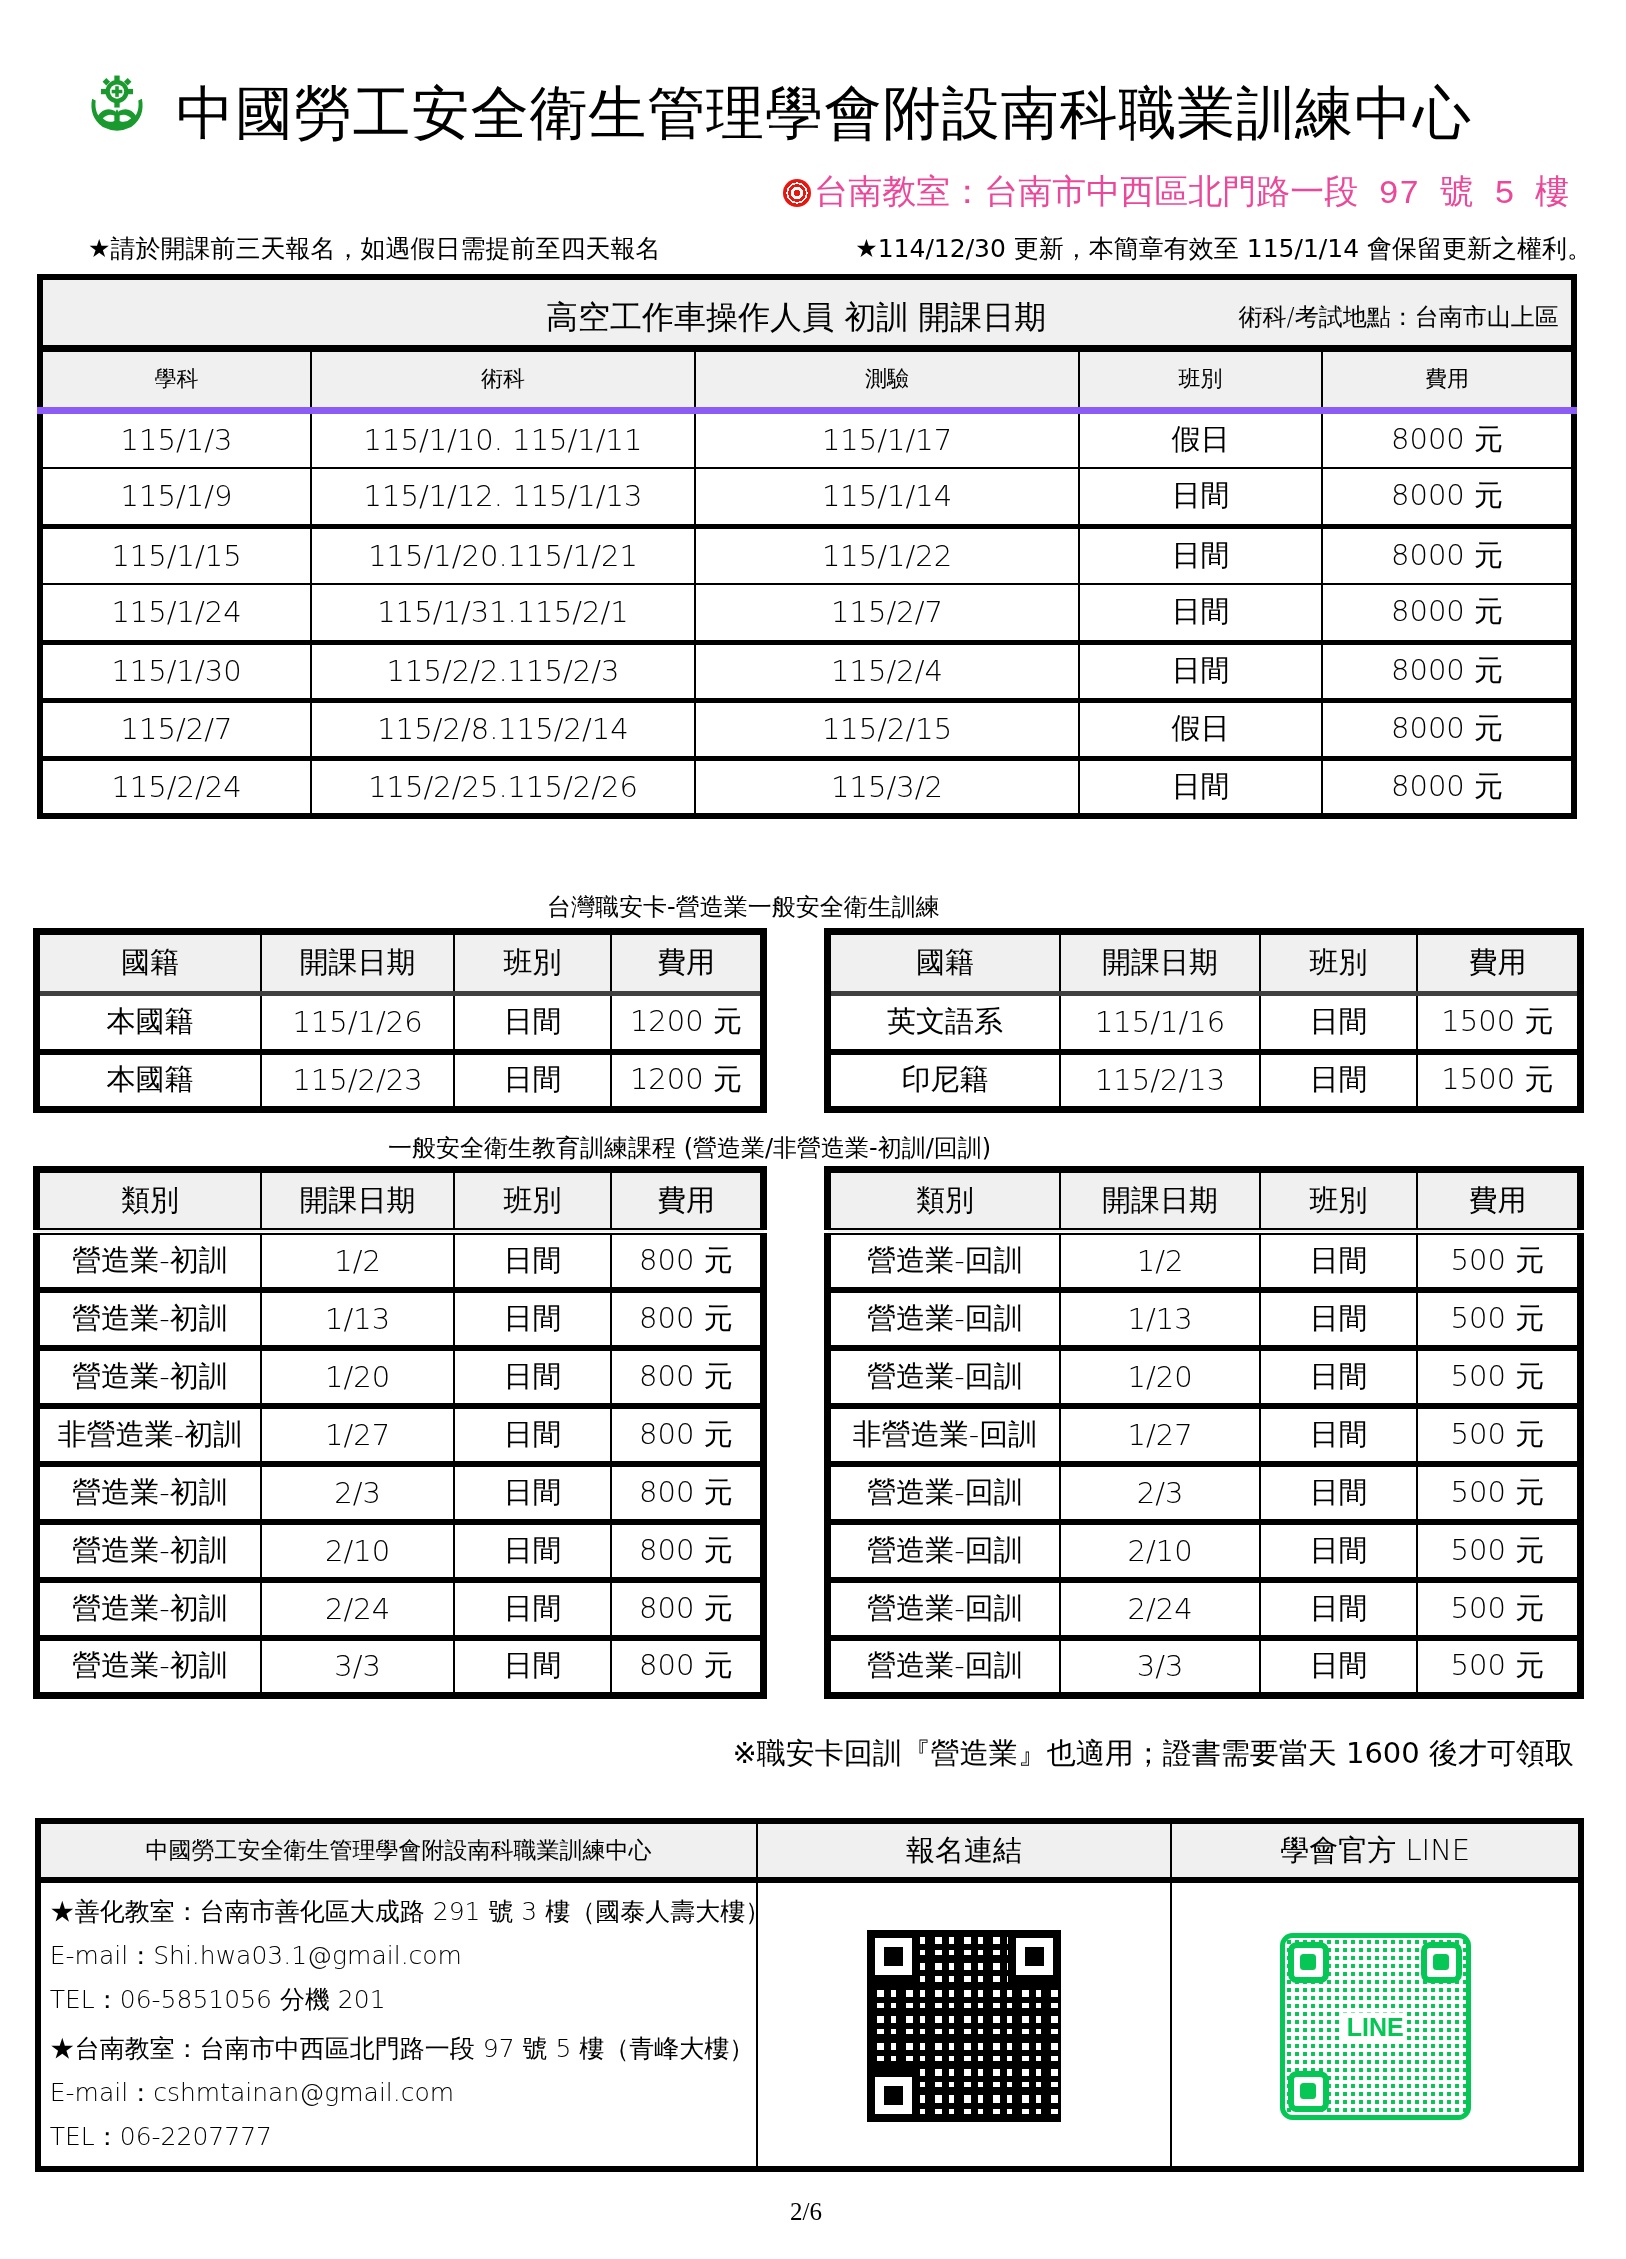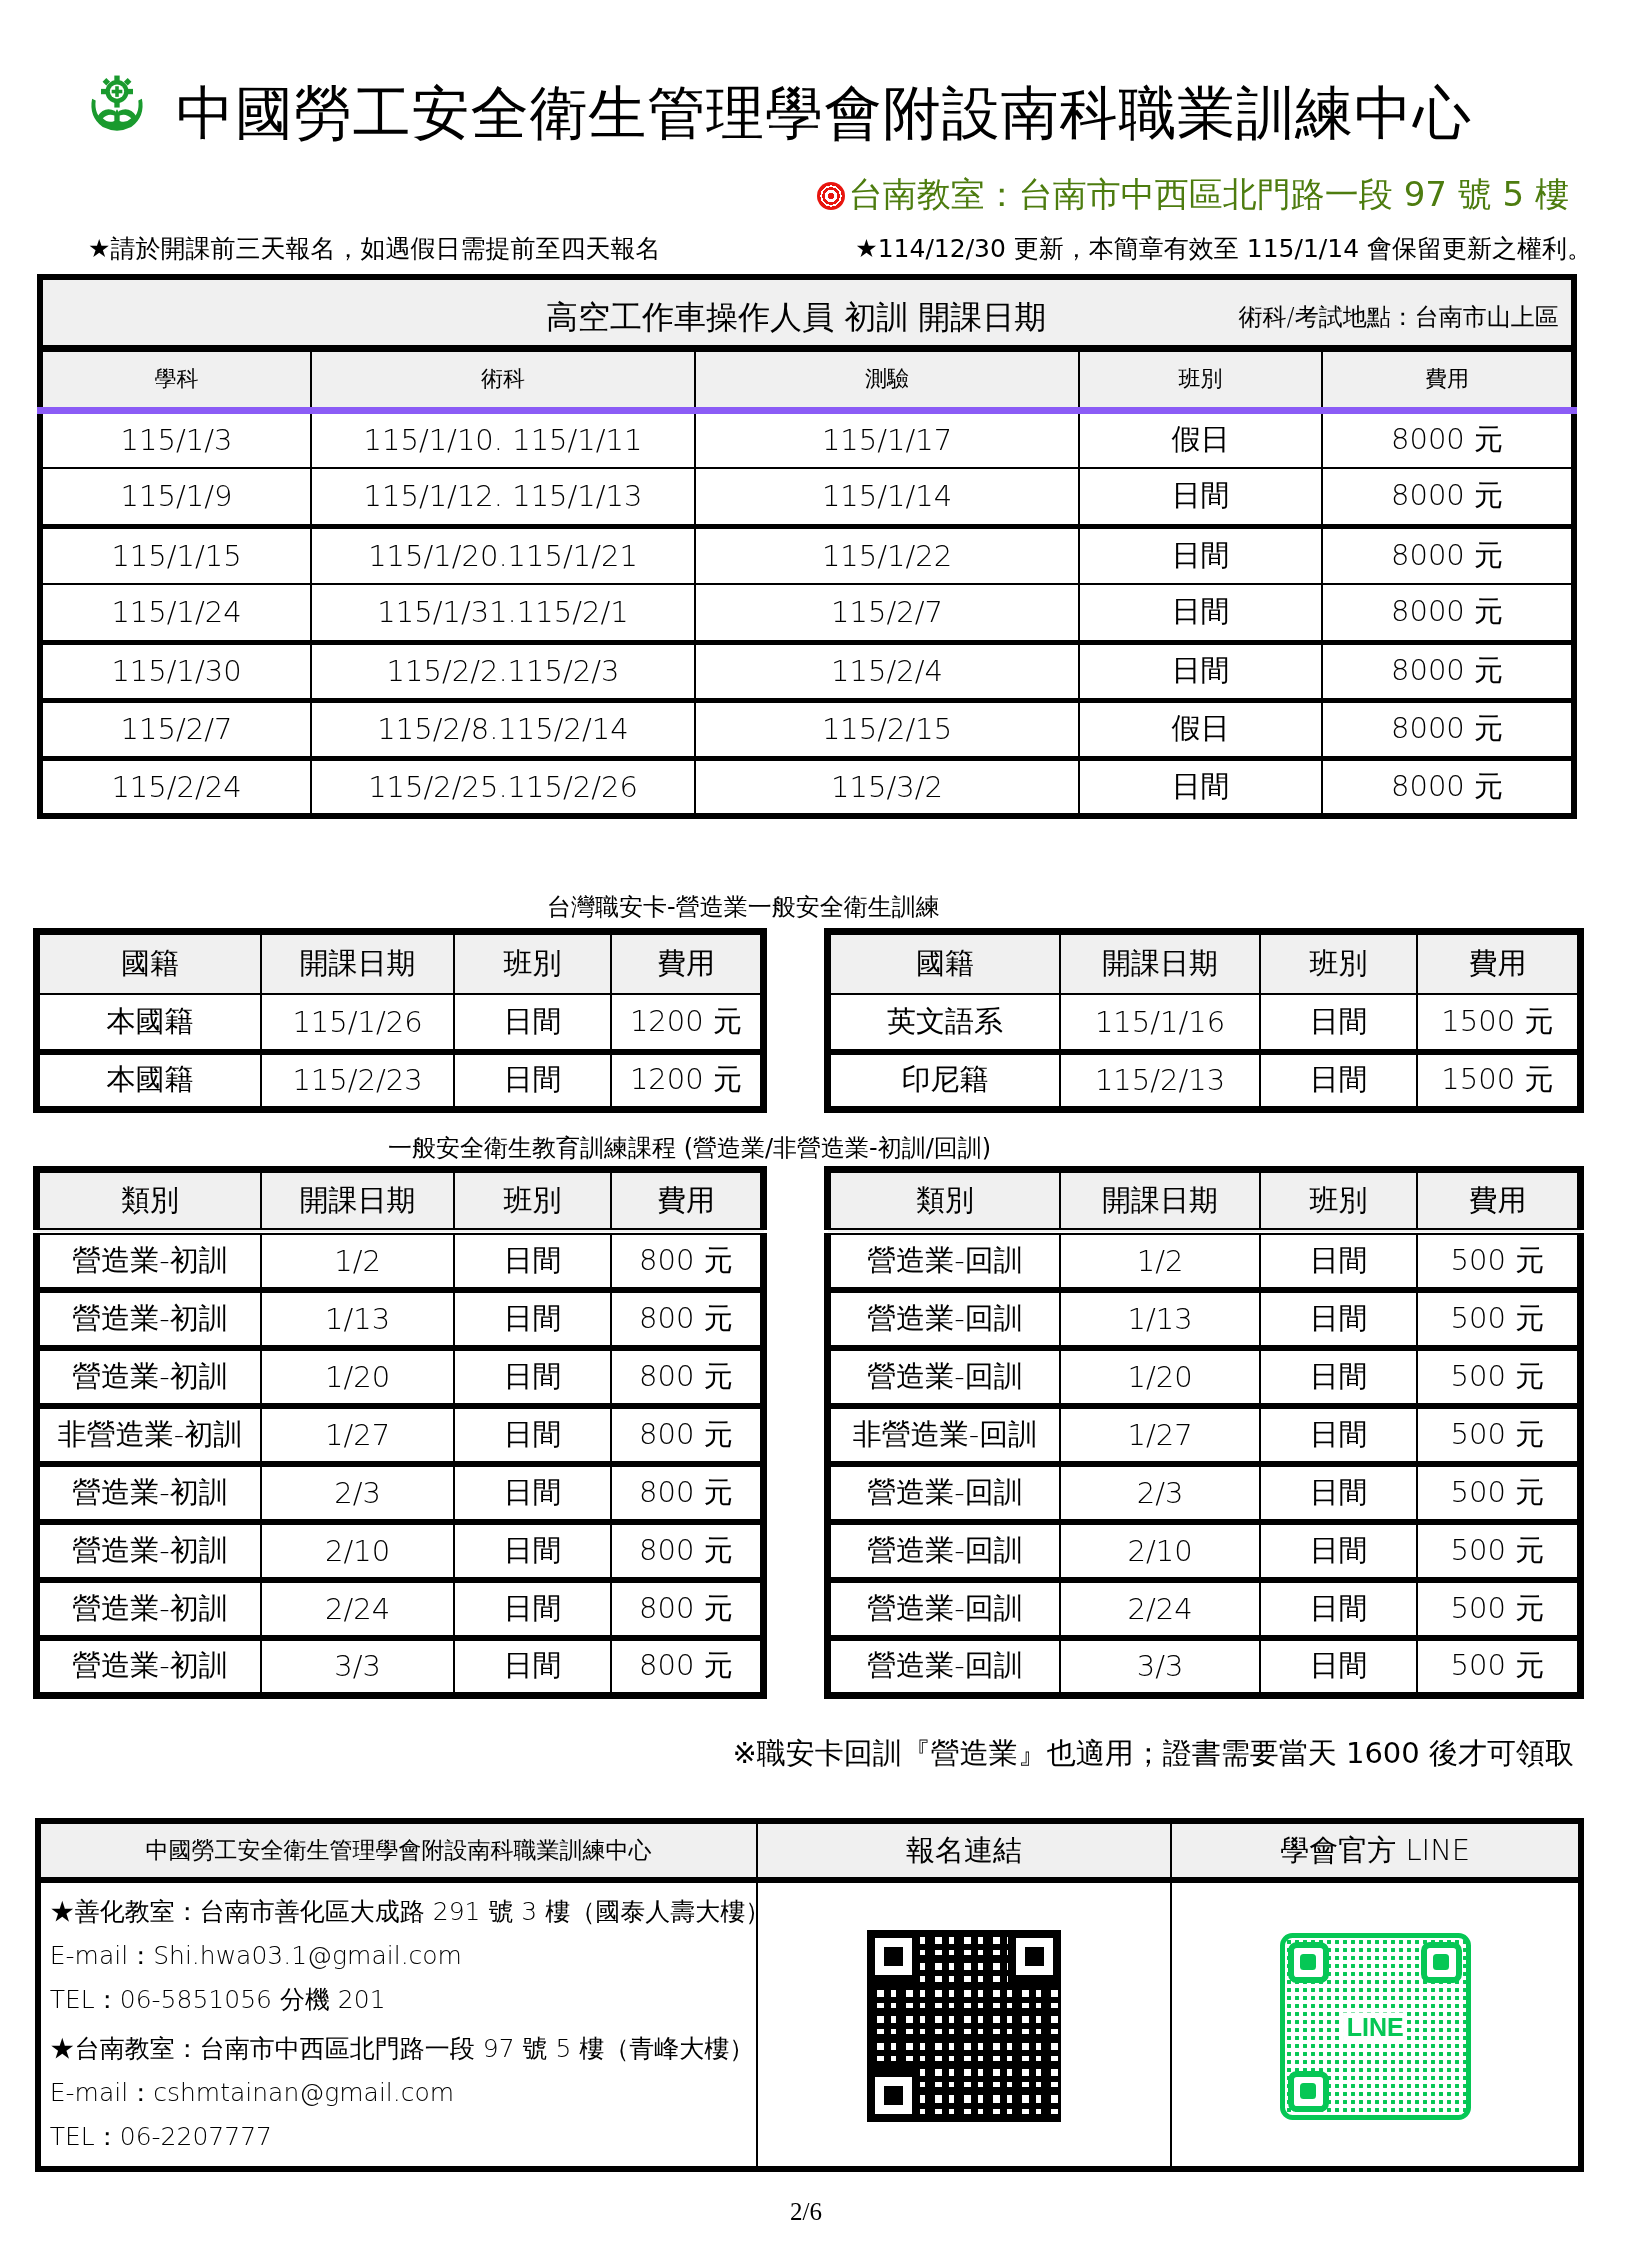--- a/index.html
+++ b/index.html
@@ -4,21 +4,21 @@
   <style>
     * { box-sizing: border-box; margin: 0; padding: 0; }
     html, body { width: 1627px; height: 2259px; background: #ffffff; overflow: hidden; }
     body { position: relative; font-family: "DejaVu Sans", "Liberation Sans", sans-serif; color: #000; }
 
     .abs { position: absolute; }
 
     
     .logo { left: 85px; top: 72px; width: 64px; height: 64px; }
     .org-title { left: 176px; top: 78px; font-size: 58px; font-weight: 300; letter-spacing: 0.9px; line-height: 71px; white-space: nowrap; }
-    .red-addr { right: 58px; top: 173px; font-size: 34px; color: #4d7c0f; line-height: 42px; white-space: nowrap; }
+    .red-addr { right: 58px; top: 173px; font-size: 34px; color: #ec4899; line-height: 42px; white-space: nowrap; font-family: Liberation Mono, monospace; }
     .red-addr .target { display: inline-block; width: 28px; height: 28px; border-radius: 50%; vertical-align: -3.5px; margin-right: 3.5px;
       background: radial-gradient(circle, #e8160f 0 3.5px, #fff 3.5px 6.2px, #e8160f 6.2px 8.8px, #fff 8.8px 10.6px, #e8160f 10.6px 14px); }
     .note-left { left: 88px; top: 233px; font-size: 25px; line-height: 32px; white-space: nowrap; }
     .note-right { right: 35px; top: 233px; font-size: 25px; line-height: 32px; white-space: nowrap; }
 
     
     table { border-collapse: collapse; table-layout: fixed; }
     td, th { text-align: center; vertical-align: middle; font-weight: 300; font-family: "DejaVu Sans", "Liberation Sans", sans-serif; }
     .hd { background: #f0f0f0; }
 
@@ -32,21 +32,21 @@
     .main-table .thick-b td { border-bottom-width: 5.3px; }
 
     .sec-title { font-size: 24px; line-height: 39px; white-space: nowrap; }
     .sec2-title { left: 547px; top: 888px; }
     .sec3-title { left: 388px; top: 1129px; }
 
     
     .small-table { border: 7px solid #000; }
     .small-table td { font-size: 29px; border: 2.6px solid #000; }
     .small-table .head-row td { height: 62px; }
-    .small-table.t2 .head-row td { border-bottom: 1px solid #404040; }
+    .small-table.t2 .head-row td { border-bottom: 5px solid #404040; }
     .small-table.t3 .head-row td { border-bottom: 7px double #000; }
     .small-table .row td { height: 58px; }
     .small-table .row.thick td { border-bottom-width: 6.2px; }
 
     .t2-left { left: 33px; top: 928px; width: 734px; }
     .t2-right { left: 824px; top: 928px; width: 760px; }
     .t2 td { height: 58px; }
     .t3-left { left: 33px; top: 1166px; width: 734px; }
     .t3-right { left: 824px; top: 1166px; width: 760px; }
 

